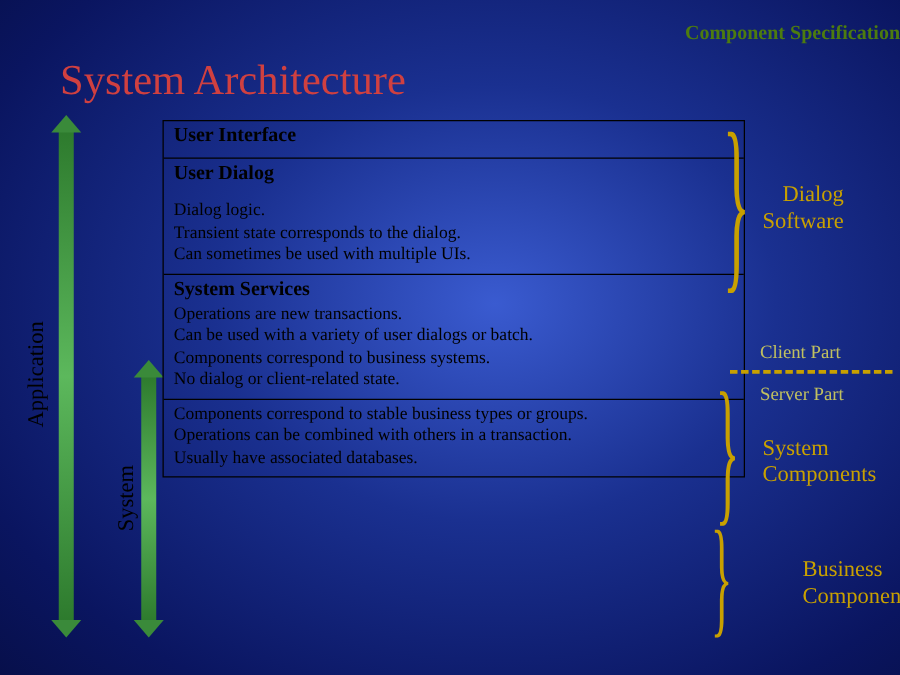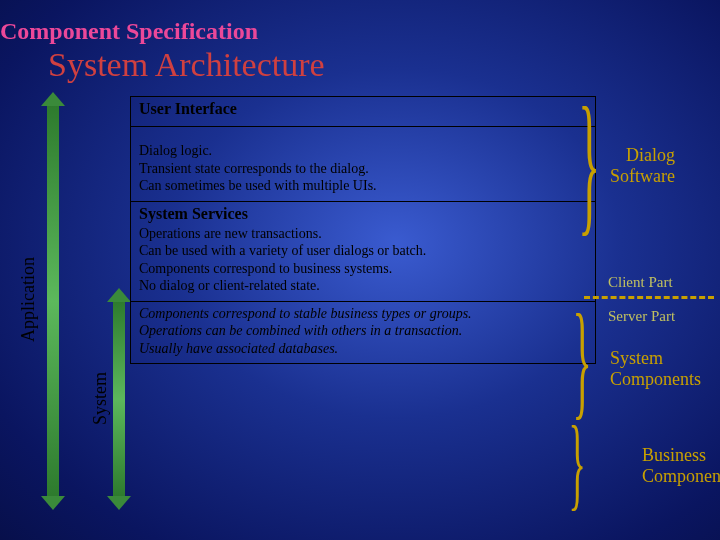--- a/index.html
+++ b/index.html
@@ -9,24 +9,24 @@
     background: radial-gradient(ellipse 900px 700px at 55% 45%, #3a5bd0 0%, #1a3090 25%, #0a1560 50%, #030830 75%, #000015 100%);
     font-family: "Times New Roman", serif;
     position: relative;
     overflow: hidden;
   }
   .title1 {
     position: absolute;
     top: 18px;
     left: 0;
     width: 100%;
-    text-align: left;
-    font-size: 24px;
+    text-align: right;
+    font-size: 16px;
     font-weight: bold;
-    color: #ec4899;
+    color: #4d7c0f;
   }
   .title2 {
     position: absolute;
     top: 46px;
     left: 0;
     width: 100%;
     font-size: 34px;
     font-weight: normal;
     color: #d04040;
     margin-left: 48px;
@@ -119,33 +119,34 @@
 <div class="arrow app"></div>
 
 <div class="vlabel sys">System</div>
 <div class="arrow sys"></div>
 
 <div class="table">
   <div class="row">
     <div class="row-head">User Interface</div>
   </div>
   <div class="row">
+    <div class="row-head">User Dialog</div>
     <div class="row-body" style="white-space: pre-line; margin-top: 12px;">Dialog logic.
 Transient state corresponds to the dialog.
 Can sometimes be used with multiple UIs.</div>
   </div>
   <div class="row">
     <div class="row-head">System Services</div>
     <div class="row-body" style="white-space: pre-line;">Operations are new transactions.
 Can be used with a variety of user dialogs or batch.
 Components correspond to business systems.
 No dialog or client-related state.</div>
   </div>
   <div class="row">
-    <div class="row-body" style="white-space: pre-line; font-style: italic;">Components correspond to stable business types or groups.
+    <div class="row-body" style="white-space: pre-line;">Components correspond to stable business types or groups.
 Operations can be combined with others in a transaction.
 Usually have associated databases.</div>
   </div>
 </div>
 
 <div class="brace b1">}</div>
 <div class="brace b2">}</div>
 <div class="brace b3">}</div>
 
 <div class="rlabel r1" style="white-space: pre-line;">Dialog

